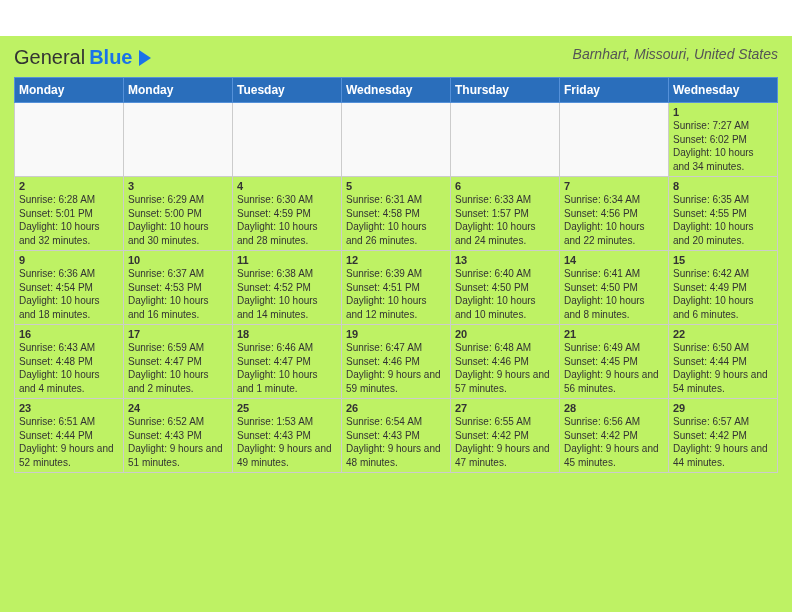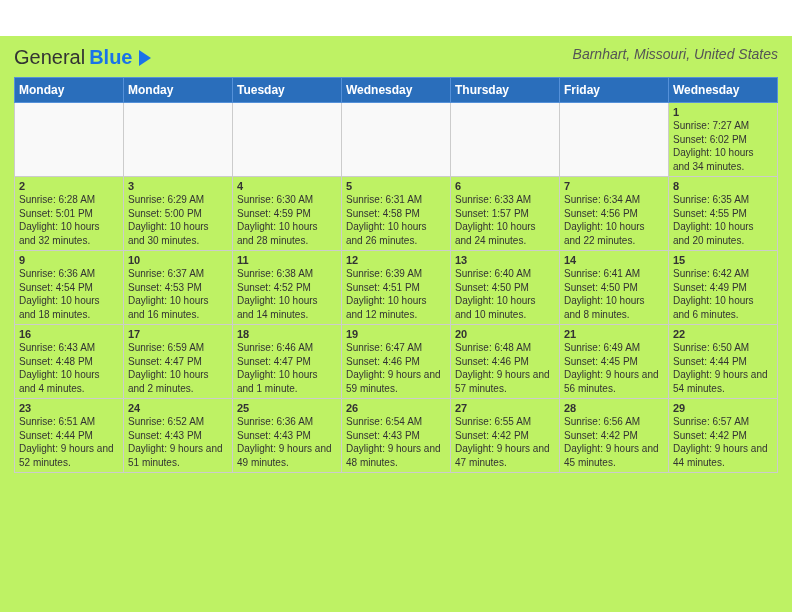--- a/index.html
+++ b/index.html
@@ -313,21 +313,21 @@
           </td>
           <td>
             <span class="day-number">24</span>
             <div class="day-info">Sunrise: 6:52 AM
 Sunset: 4:43 PM
 Daylight: 9 hours
 and 51 minutes.</div>
           </td>
           <td>
             <span class="day-number">25</span>
-            <div class="day-info">Sunrise: 6:36 AM
+            <div class="day-info">Sunrise: 1:53 AM
 Sunset: 4:43 PM
 Daylight: 9 hours
 and 49 minutes.</div>
           </td>
           <td>
             <span class="day-number">26</span>
             <div class="day-info">Sunrise: 6:54 AM
 Sunset: 4:43 PM
 Daylight: 9 hours
 and 48 minutes.</div>

